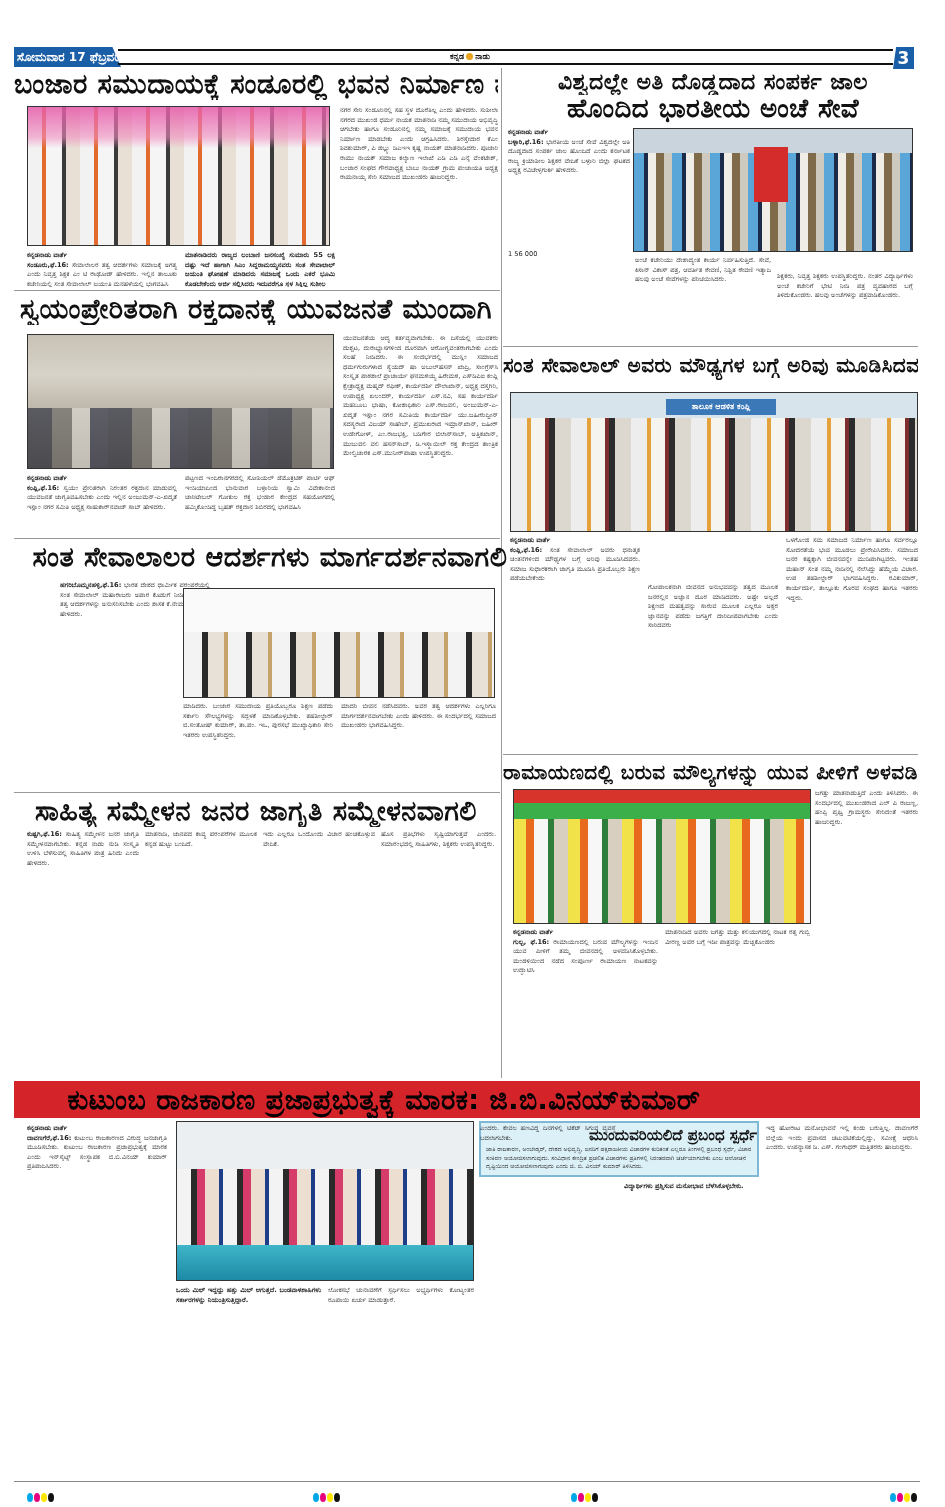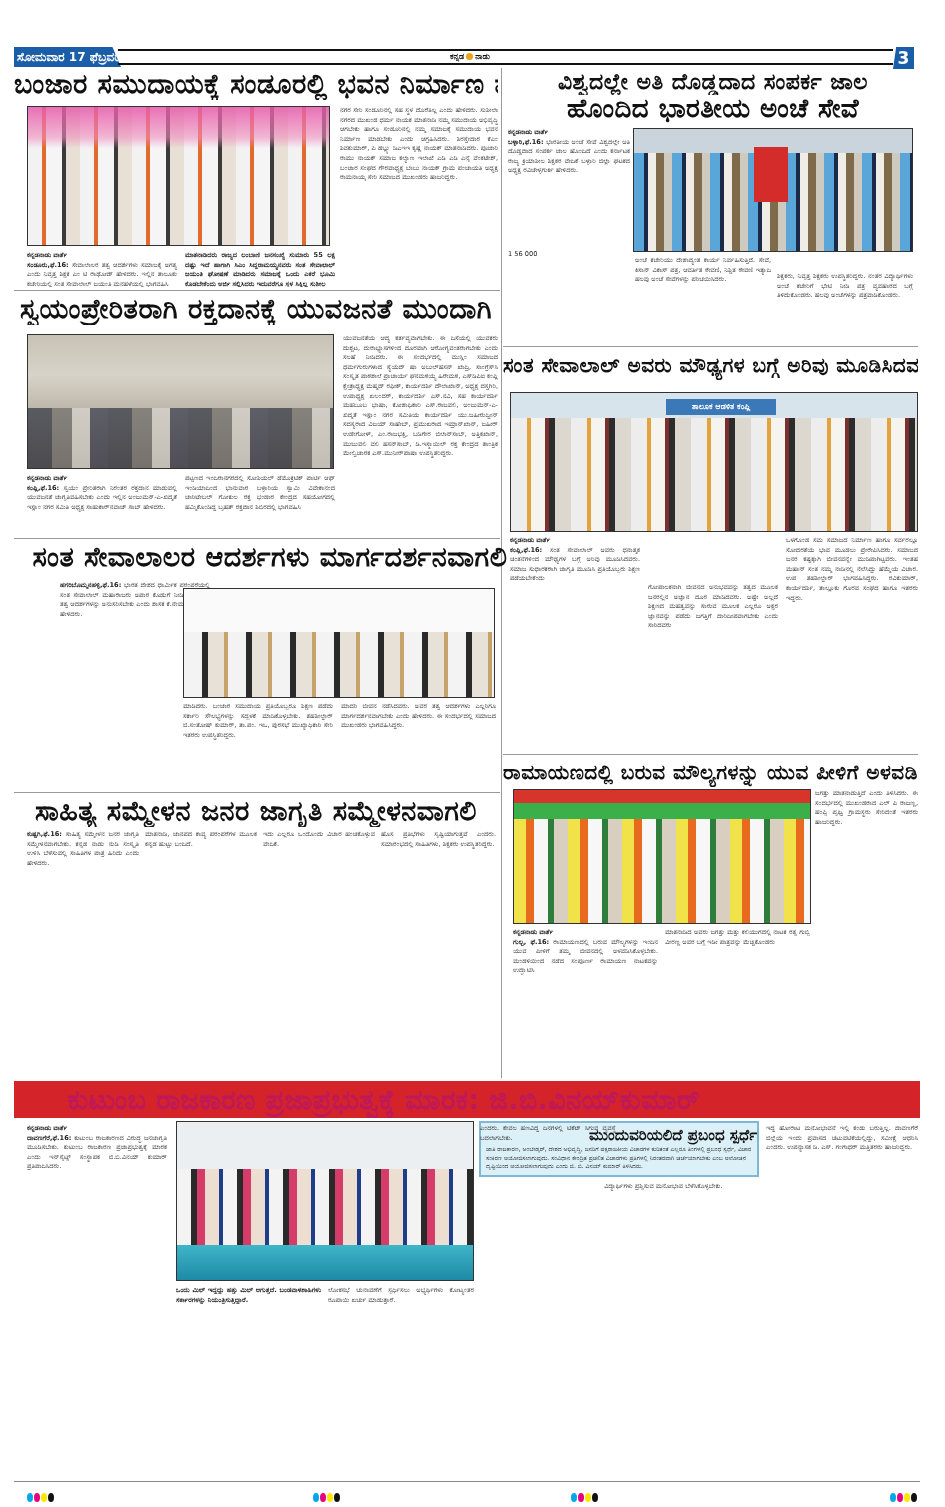--- a/index.html
+++ b/index.html
@@ -60,21 +60,21 @@
   .ph-dais::after { content:""; position:absolute; left:0; right:0; bottom:0; height:22%;
       background: linear-gradient(180deg, #3fb5c8, #1e8aa6); }
 
   
   .txt { font-size: 6.6px; line-height: 9.6px; color: #222; text-align: justify; overflow: hidden; }
   .txt .src { display:block; font-weight: bold; }
   .txt .dl { font-weight: bold; }
 
   
   .banner { left: 14px; top: 1081px; width: 906px; height: 37px; background: #d4242a; }
-  .banner-text { left: 14px; top: 1081px; width: 740px; height: 37px; color: #be185d; font-size: 27px;
+  .banner-text { left: 14px; top: 1081px; width: 740px; height: 37px; color: #000000; font-size: 27px;
     line-height: 37px; text-align: center; font-weight: bold; letter-spacing: 0.5px; white-space: nowrap; overflow: hidden; }
 
   
   .boxout { left: 479px; top: 1121px; width: 280px; height: 56px; background: #dcf0f8; border: 2px solid #7fb8d4; }
   .boxout-title { font-size: 15px; font-weight: bold; text-align: right; line-height: 20px; margin-top: 2px; }
   .boxout-body { font-size: 6px; line-height: 8.6px; padding: 0 5px; color: #222; overflow: hidden; height: 30px; }
 
   .bottom-rule { left: 14px; top: 1481px; width: 906px; height: 1px; background: #888; }
   .reg { height: 9px; }
   .reg span { display:inline-block; width: 6px; height: 9px; border-radius: 50%; margin-right: 1px; }
@@ -182,21 +182,21 @@
 </div>
 <div class="abs photo ph-dais" style="left:176px;top:1121px;width:298px;height:160px;"></div>
 <div class="abs txt" style="left:176px;top:1286px;width:145px;height:194px;font-weight:bold;">ಒಂದು ಮಿಲ್ ಇದ್ದದ್ದು ಹತ್ತು ಮಿಲ್ ಆಗುತ್ತದೆ. ಬಂಡವಾಳಶಾಹಿಗಳು ಸರ್ಕಾರಗಳನ್ನು ನಿಯಂತ್ರಿಸುತ್ತಿದ್ದಾರೆ.</div>
 <div class="abs txt" style="left:328px;top:1286px;width:146px;height:194px;">ಲೋಕಸಭೆ ಚುನಾವಣೆಗೆ ಸ್ಪರ್ಧಿಸಲು ಅಭ್ಯರ್ಥಿಗಳು ಕೋಟ್ಯಂತರ ರೂಪಾಯಿ ಖರ್ಚು ಮಾಡುತ್ತಾರೆ.</div>
 
 <div class="abs boxout">
   <div class="boxout-title">ಮುಂದುವರಿಯಲಿದೆ ಪ್ರಬಂಧ ಸ್ಪರ್ಧೆ</div>
   <div class="boxout-body">ಜಾತಿ ರಾಜಕಾರಣ, ಅಂಬೇಡ್ಕರ್, ದೇಶದ ಅಭಿವೃದ್ಧಿ, ಜನರಿಗೆ ಪಕ್ಷರಾಜಕೀಯ ವಿಚಾರಗಳ ಕುರಿತಂತೆ ಎಲ್ಲರೂ ತಿಂಗಳಲ್ಲಿ ಪ್ರಬಂಧ ಸ್ಪರ್ಧೆ, ವಿಚಾರ ಸಂಕಿರಣ ಆಯೋಜಿಸಲಾಗುವುದು. ಸಂವಿಧಾನ ಕೇಂದ್ರಿತ ಪ್ರಚಲಿತ ವಿಚಾರಗಳು ಪ್ರತಿಗಳಲ್ಲಿ ನಿರಂತರವಾಗಿ ಚರ್ಚೆಯಾಗಬೇಕು ಎಂಬ ಆಲೋಚನೆ ದೃಷ್ಟಿಯಿಂದ ಆಯೋಜಿಸಲಾಗುವುದು ಎಂದು ಜಿ. ಬಿ. ವಿನಯ್ ಕುಮಾರ್ ತಿಳಿಸಿದರು.</div>
 </div>
 <div class="abs txt" style="left:480px;top:1124px;width:136px;height:297px;">ಎಂದರು. ಕೇವಲ ಹಣವಿದ್ದ ದಿನಗಳಲ್ಲಿ ಟಿಕೆಟ್ ಸಿಗುವ ವ್ಯವಸ್ಥೆ ಬದಲಾಗಬೇಕು.</div>
-<div class="abs txt" style="left:604px;top:1182px;width:136px;height:297px;">ವಿದ್ಯಾರ್ಥಿಗಳು ಪ್ರಶ್ನಿಸುವ ಮನೋಭಾವ ಬೆಳೆಸಿಕೊಳ್ಳಬೇಕು.</div>
+<div class="abs txt" style="left:624px;top:1182px;width:136px;height:297px;font-weight:bold;">ವಿದ್ಯಾರ್ಥಿಗಳು ಪ್ರಶ್ನಿಸುವ ಮನೋಭಾವ ಬೆಳೆಸಿಕೊಳ್ಳಬೇಕು.</div>
 <div class="abs txt" style="left:766px;top:1124px;width:152px;height:355px;">ಇದ್ದ ಹೋರಾಟ ಮನೋಭಾವನೆ ಇಲ್ಲಿ ಕಂಡು ಬರುತ್ತಿಲ್ಲ. ದಾವಣಗೆರೆ ಜಿಲ್ಲೆಯ ಇಂದು ಪ್ರವಾಸದ ಚಟುವಟಿಕೆಯಲ್ಲಿದ್ದು, ಸಮೀಕ್ಷೆ ಆಧರಿಸಿ ಎಂದರು. ಉಪನ್ಯಾಸಕ ಡಿ. ಎಸ್. ಗಂಗಾಧರ್ ಮತ್ತಿತರರು ಹಾಜರಿದ್ದರು.</div>
 
 <div class="abs bottom-rule"></div>
 <div class="abs reg" style="left:27px;top:1487px;">
   <span style="background:#00a8e8" title="#00a8e8"></span><span style="background:#e6007e"></span><span style="background:#ffe600"></span><span style="background:#111"></span>
 </div>
 <div class="abs reg" style="left:313px;top:1487px;">
   <span style="background:#00a8e8"></span><span style="background:#e6007e"></span><span style="background:#ffe600"></span><span style="background:#111"></span>
 </div>
 <div class="abs reg" style="left:571px;top:1487px;">

